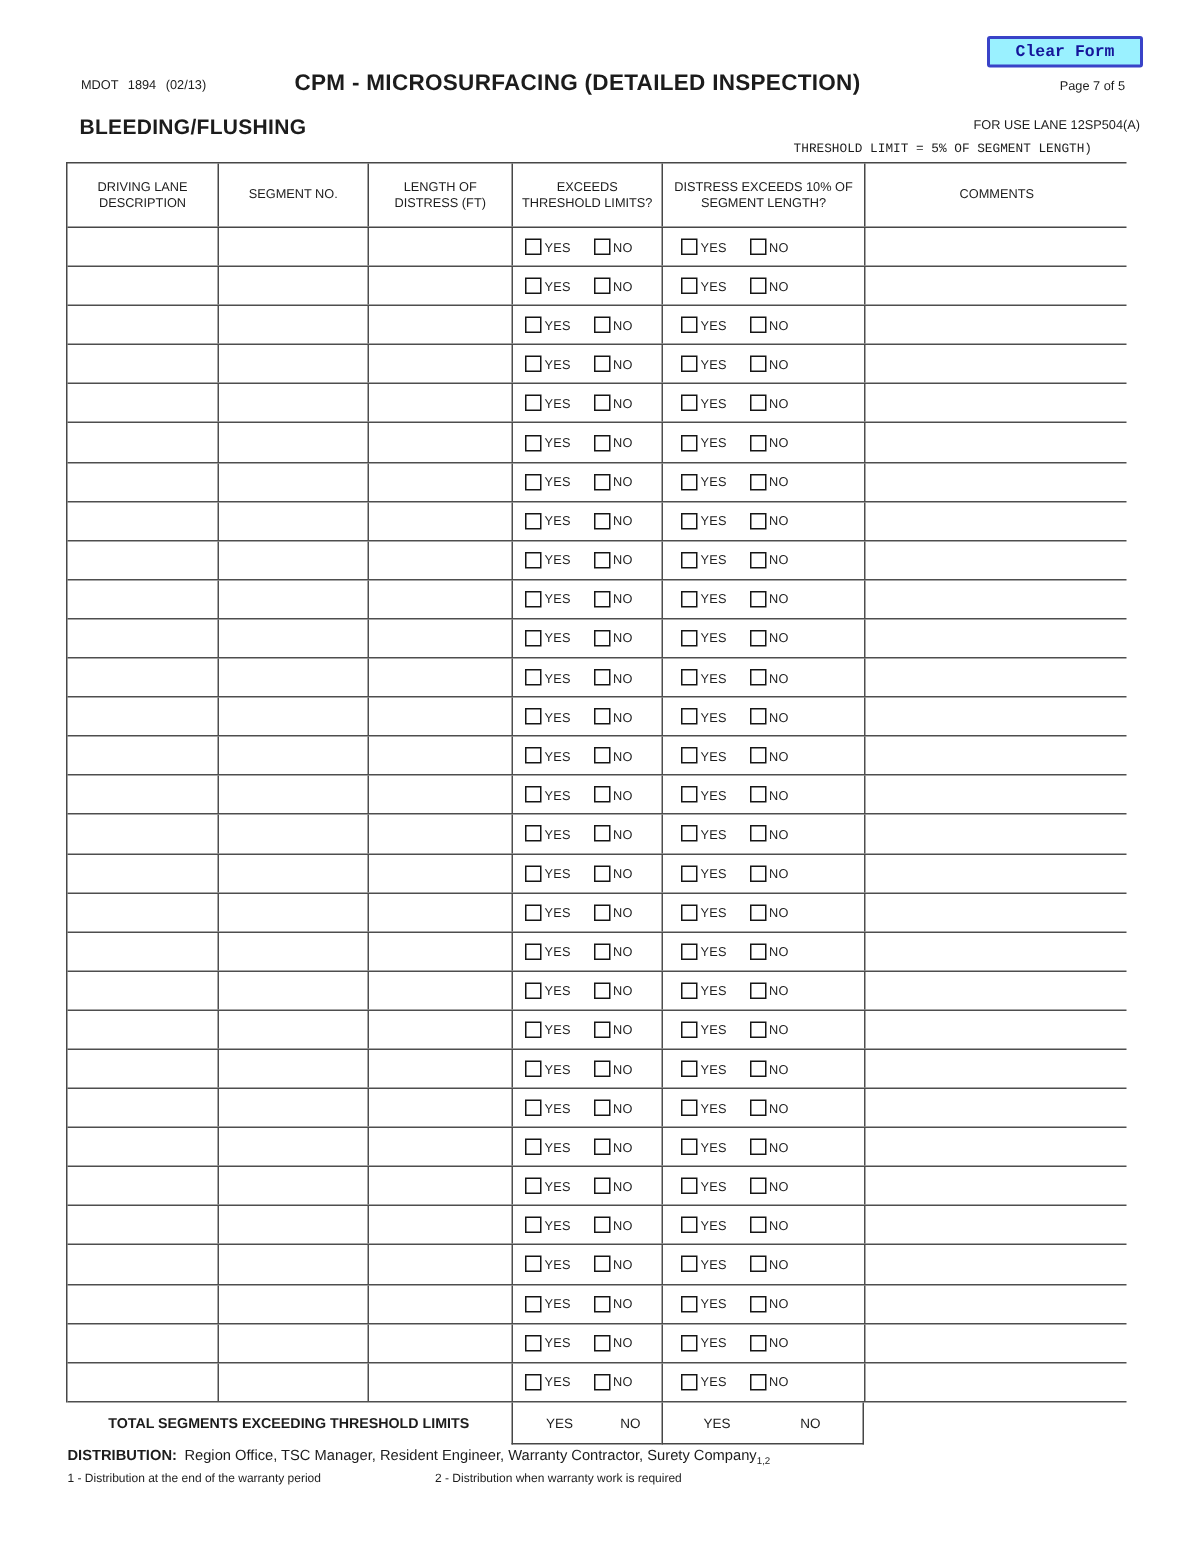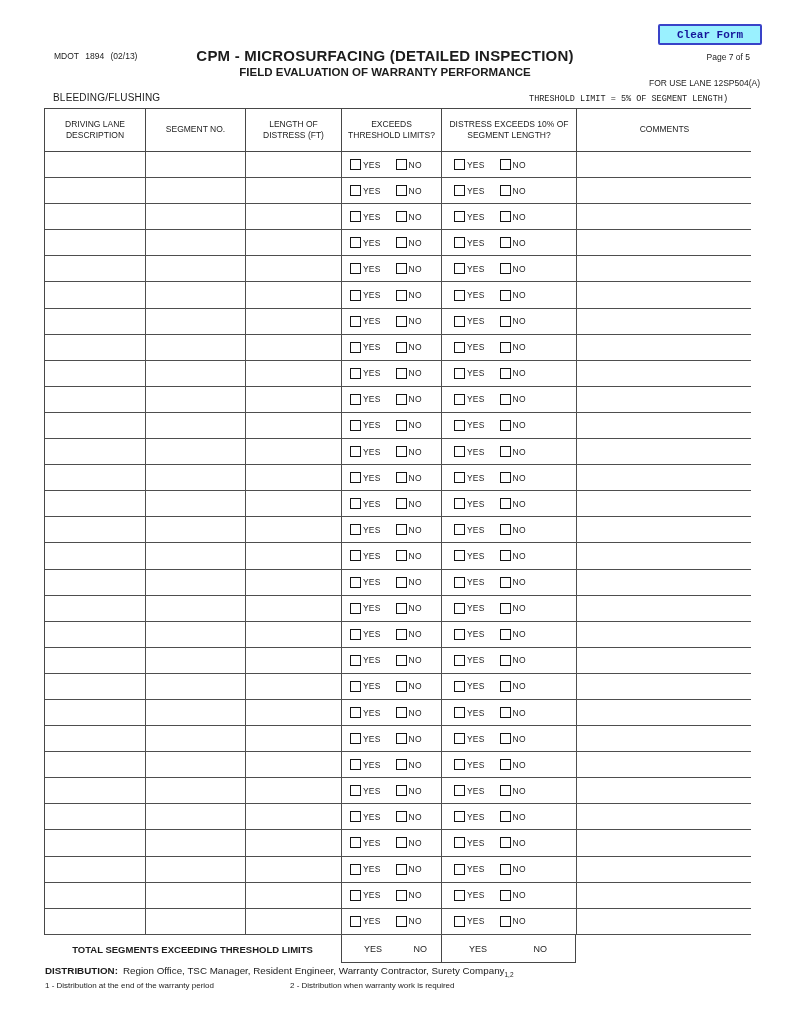--- a/index.html
+++ b/index.html
@@ -20,21 +20,21 @@
     font-family:Liberation Mono, monospace; font-weight:bold; font-size:11px;
     text-align:center; line-height:16px; border-radius:2px; cursor:pointer; padding:0;
   }
 
   
   .form-no { position:absolute; left:54px; top:51px; font-size:8.5px; word-spacing:4px; white-space:nowrap; }
   .title { position:absolute; left:0; right:30px; top:47px; text-align:center; font-weight:bold; font-size:15px; letter-spacing:0.2px; }
   .page-no { position:absolute; right:50px; top:52px; font-size:8.5px; }
   .subtitle { position:absolute; left:0; right:30px; top:66px; text-align:center; font-weight:bold; font-size:11.5px; }
   .for-use { position:absolute; right:40px; top:78px; font-size:8.5px; }
-  .section-name { position:absolute; left:53px; top:92px; font-weight:normal; font-size:10px; letter-spacing:0.2px; }
+  .section-name { position:absolute; left:53px; top:76px; font-weight:bold; font-size:14px; letter-spacing:0.2px; }
   .threshold-note { position:absolute; right:72px; top:94px; font-size:8.5px;font-family:Liberation Mono, monospace; }
 
   
   .tbl {
     position:absolute; left:44px; top:108px; width:707px;
     border-left:1px solid #474747; border-top:1px solid #474747;
   }
   .grid { display:grid; grid-template-columns:100px 100px 96px 100px 135px 176px; }
   .hrow { height:43px; border-bottom:1px solid #474747; }
   .hcell {
@@ -81,21 +81,20 @@
 </head>
 <body>
 
 <div class="page">
 
   <button class="btn-clear">Clear Form</button>
 
   <div class="form-no">MDOT 1894 (02/13)</div>
   <div class="title">CPM - MICROSURFACING (DETAILED INSPECTION)</div>
   <div class="page-no">Page 7 of 5</div>
-  <div class="subtitle">FIELD EVALUATION OF WARRANTY PERFORMANCE</div>
   <div class="for-use">FOR USE LANE 12SP504(A)</div>
   <div class="section-name">BLEEDING/FLUSHING</div>
   <div class="threshold-note">THRESHOLD LIMIT = 5% OF SEGMENT LENGTH)</div>
 
   <div class="tbl">
     <div class="grid hrow">
       <div class="hcell">DRIVING LANE DESCRIPTION</div>
       <div class="hcell">SEGMENT NO.</div>
       <div class="hcell">LENGTH OF DISTRESS (FT)</div>
       <div class="hcell">EXCEEDS THRESHOLD LIMITS?</div>

